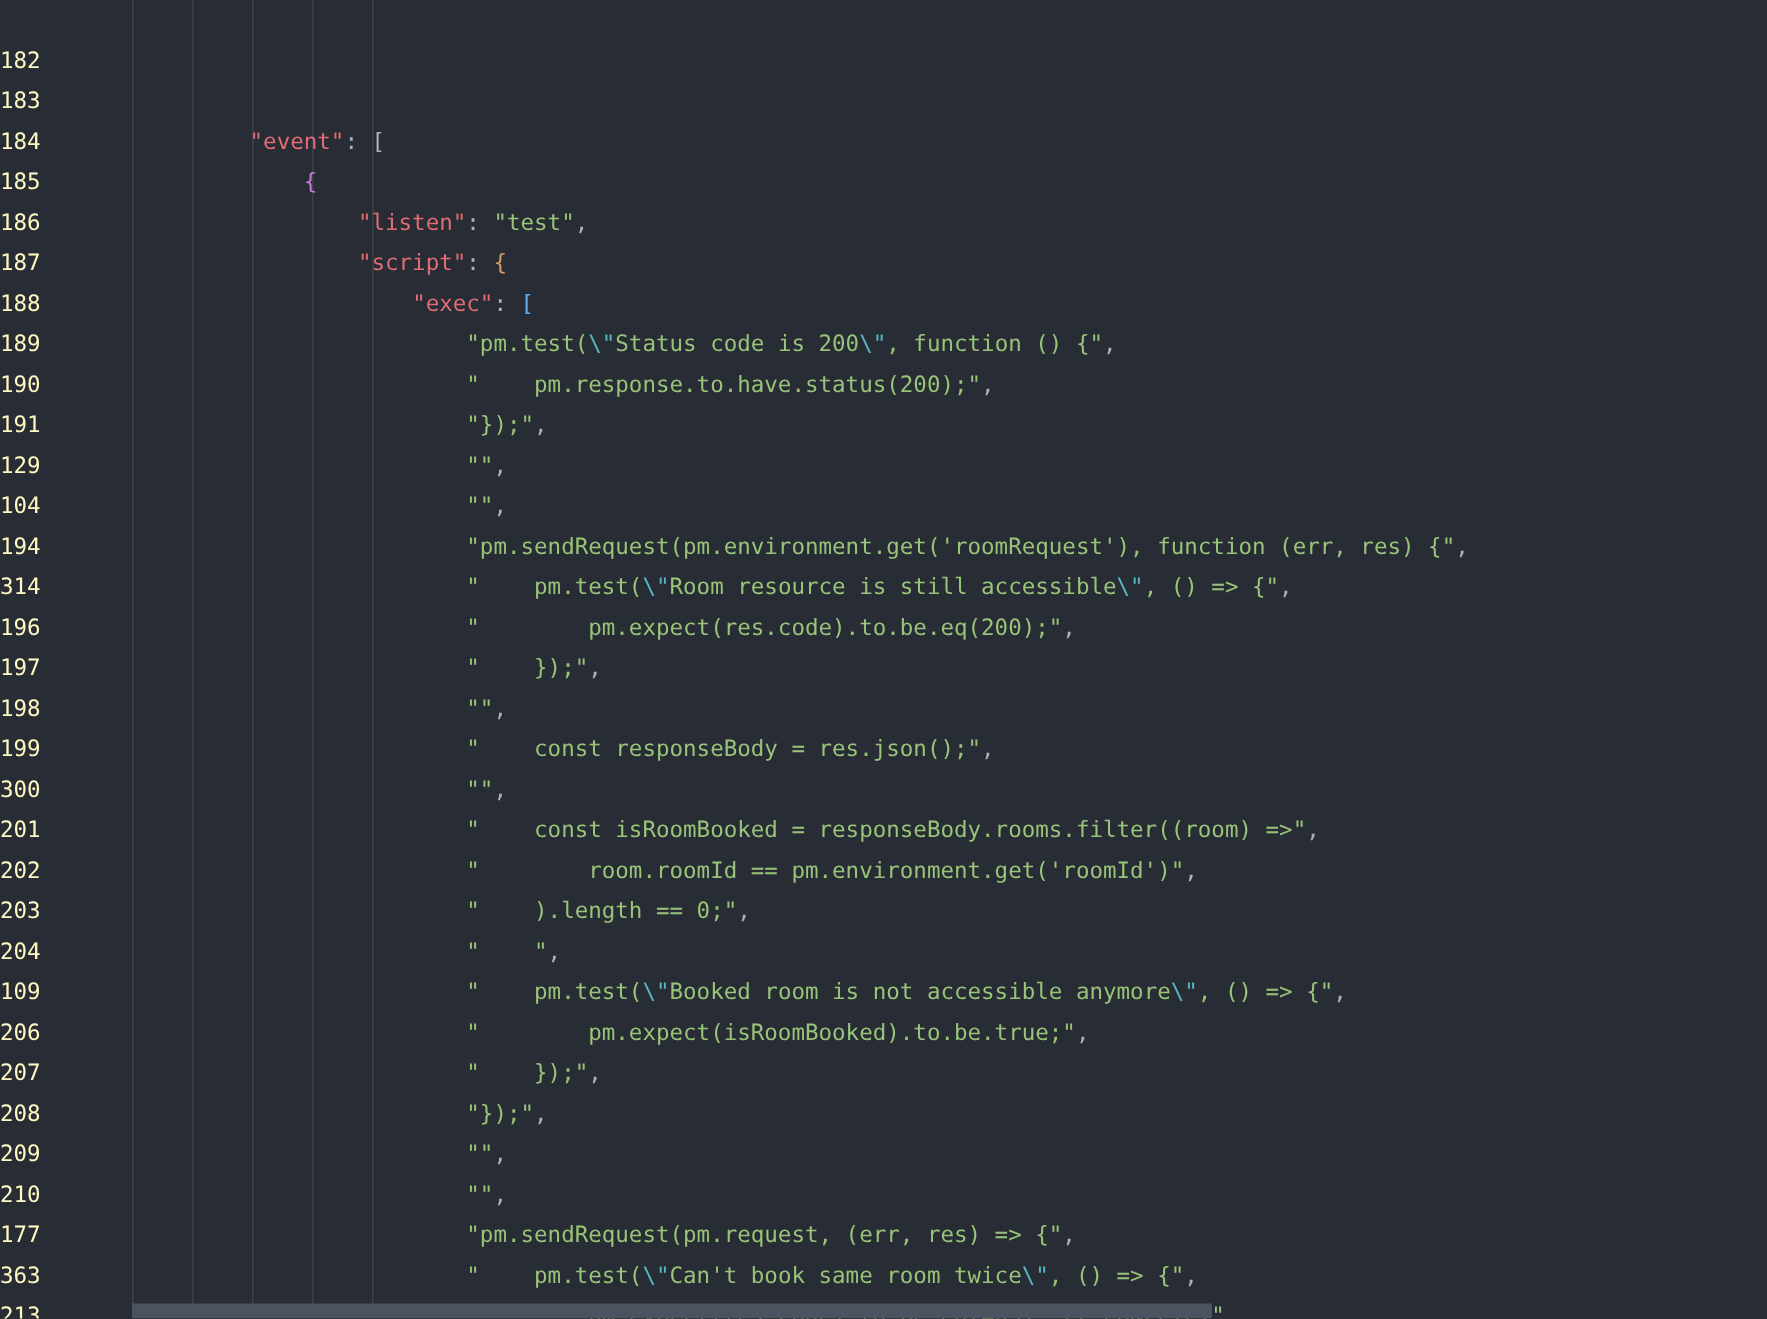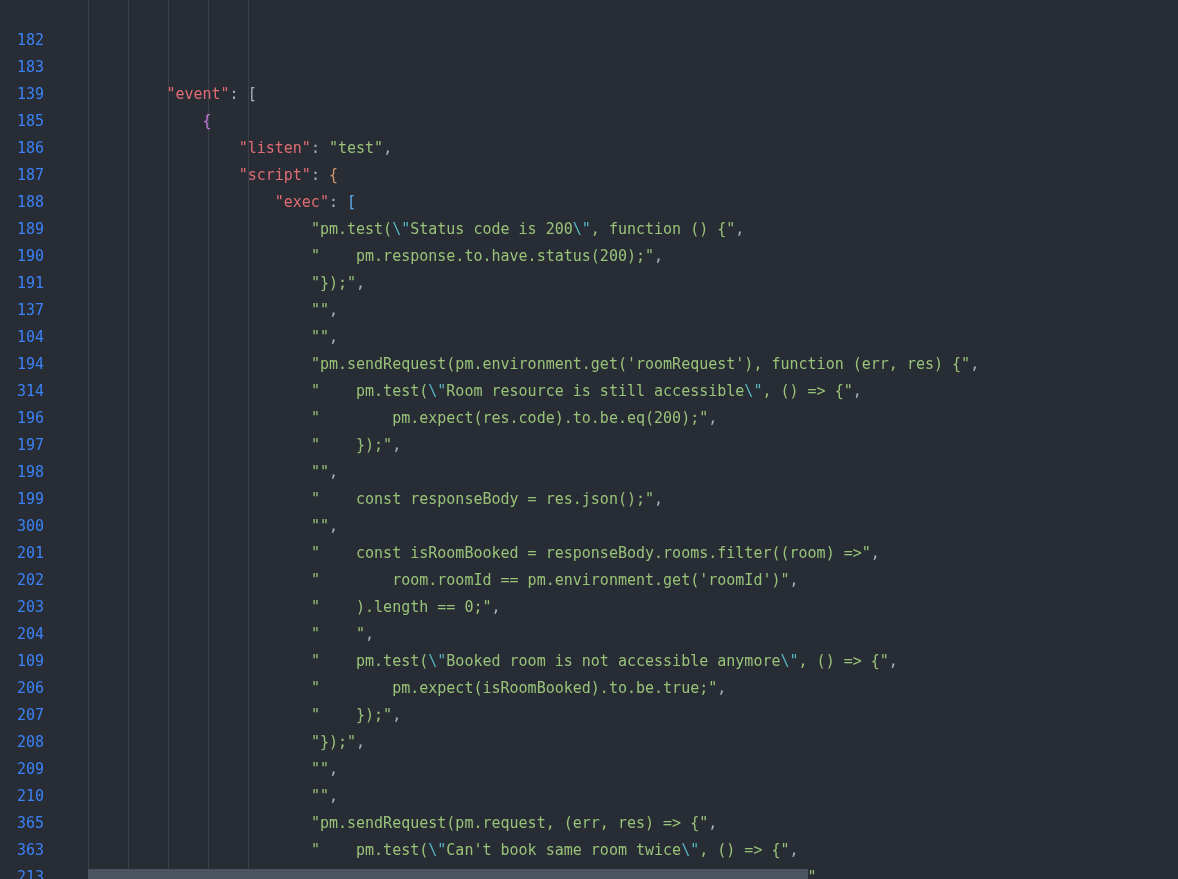--- a/index.html
+++ b/index.html
@@ -12,22 +12,21 @@
     width: 1178px;
     height: 879px;
     position: relative;
   }
   .editor {
     display: flex;
     height: 100%;
   }
   .gutter {
     width: 58px;
-    text-align: right;
-    color: #3b82f6;
+    color: #fef9c3;
     padding-right: 14px;
     user-select: none;
     flex-shrink: 0;
   }
   .gutter div { height: 27px; }
   .code {
     flex: 1;
     position: relative;
     white-space: pre;
     color: #abb2bf;
@@ -68,48 +67,48 @@
   }
 </style>
 </head>
 <body>
 
 <div class="editor">
   <div class="gutter" id="gutter">
       <div></div>
       <div>182</div>
       <div>183</div>
-      <div>139</div>
+      <div>184</div>
       <div>185</div>
       <div>186</div>
       <div>187</div>
       <div>188</div>
       <div>189</div>
       <div>190</div>
       <div>191</div>
-      <div>137</div>
+      <div>129</div>
       <div>104</div>
       <div>194</div>
       <div>314</div>
       <div>196</div>
       <div>197</div>
       <div>198</div>
       <div>199</div>
       <div>300</div>
       <div>201</div>
       <div>202</div>
       <div>203</div>
       <div>204</div>
       <div>109</div>
       <div>206</div>
       <div>207</div>
       <div>208</div>
       <div>209</div>
       <div>210</div>
-      <div>365</div>
+      <div>177</div>
       <div>363</div>
       <div>213</div>
     </div>
   <div class="code">
     <div class="indent-guides" id="guides"><div class="ig" style="left: 30px;"></div><div class="ig" style="left: 70px;"></div><div class="ig" style="left: 110px;"></div><div class="ig" style="left: 150px;"></div><div class="ig" style="left: 190px;"></div></div>
     <div id="codelines"><div class="line"><span>            </span><span class="tok-key">"event"</span><span class="tok-punc">: [</span></div><div class="line"><span>                </span><span class="tok-brace">{</span></div><div class="line"><span>                    </span><span class="tok-key">"listen"</span><span class="tok-punc">: </span><span class="tok-str">"test"</span><span class="tok-punc">,</span></div><div class="line"><span>                    </span><span class="tok-key">"script"</span><span class="tok-punc">: </span><span class="tok-brace2">{</span></div><div class="line"><span>                        </span><span class="tok-key">"exec"</span><span class="tok-punc">: </span><span class="tok-brace3">[</span></div><div class="line"><span>                            </span><span class="tok-str">"pm.test(</span><span class="tok-esc">\"</span><span class="tok-str">Status code is 200</span><span class="tok-esc">\"</span><span class="tok-str">, function () {"</span><span class="tok-punc">,</span></div><div class="line"><span>                            </span><span class="tok-str">"    pm.response.to.have.status(200);"</span><span class="tok-punc">,</span></div><div class="line"><span>                            </span><span class="tok-str">"});"</span><span class="tok-punc">,</span></div><div class="line"><span>                            </span><span class="tok-str">""</span><span class="tok-punc">,</span></div><div class="line"><span>                            </span><span class="tok-str">""</span><span class="tok-punc">,</span></div><div class="line"><span>                            </span><span class="tok-str">"pm.sendRequest(pm.environment.get('roomRequest'), function (err, res) {"</span><span class="tok-punc">,</span></div><div class="line"><span>                            </span><span class="tok-str">"    pm.test(</span><span class="tok-esc">\"</span><span class="tok-str">Room resource is still accessible</span><span class="tok-esc">\"</span><span class="tok-str">, () =&gt; {"</span><span class="tok-punc">,</span></div><div class="line"><span>                            </span><span class="tok-str">"        pm.expect(res.code).to.be.eq(200);"</span><span class="tok-punc">,</span></div><div class="line"><span>                            </span><span class="tok-str">"    });"</span><span class="tok-punc">,</span></div><div class="line"><span>                            </span><span class="tok-str">""</span><span class="tok-punc">,</span></div><div class="line"><span>                            </span><span class="tok-str">"    const responseBody = res.json();"</span><span class="tok-punc">,</span></div><div class="line"><span>                            </span><span class="tok-str">""</span><span class="tok-punc">,</span></div><div class="line"><span>                            </span><span class="tok-str">"    const isRoomBooked = responseBody.rooms.filter((room) =&gt;"</span><span class="tok-punc">,</span></div><div class="line"><span>                            </span><span class="tok-str">"        room.roomId == pm.environment.get('roomId')"</span><span class="tok-punc">,</span></div><div class="line"><span>                            </span><span class="tok-str">"    ).length == 0;"</span><span class="tok-punc">,</span></div><div class="line"><span>                            </span><span class="tok-str">"    "</span><span class="tok-punc">,</span></div><div class="line"><span>                            </span><span class="tok-str">"    pm.test(</span><span class="tok-esc">\"</span><span class="tok-str">Booked room is not accessible anymore</span><span class="tok-esc">\"</span><span class="tok-str">, () =&gt; {"</span><span class="tok-punc">,</span></div><div class="line"><span>                            </span><span class="tok-str">"        pm.expect(isRoomBooked).to.be.true;"</span><span class="tok-punc">,</span></div><div class="line"><span>                            </span><span class="tok-str">"    });"</span><span class="tok-punc">,</span></div><div class="line"><span>                            </span><span class="tok-str">"});"</span><span class="tok-punc">,</span></div><div class="line"><span>                            </span><span class="tok-str">""</span><span class="tok-punc">,</span></div><div class="line"><span>                            </span><span class="tok-str">""</span><span class="tok-punc">,</span></div><div class="line"><span>                            </span><span class="tok-str">"pm.sendRequest(pm.request, (err, res) =&gt; {"</span><span class="tok-punc">,</span></div><div class="line"><span>                            </span><span class="tok-str">"    pm.test(</span><span class="tok-esc">\"</span><span class="tok-str">Can't book same room twice</span><span class="tok-esc">\"</span><span class="tok-str">, () =&gt; {"</span><span class="tok-punc">,</span></div><div class="line"><span>                            </span><span class="tok-str">"        pm.expect(res.code).to.be.eq(409); // CONFLICT"</span><span class="tok-punc">,</span></div></div>
   </div>
 </div>
 <div class="hscroll"></div>
 

